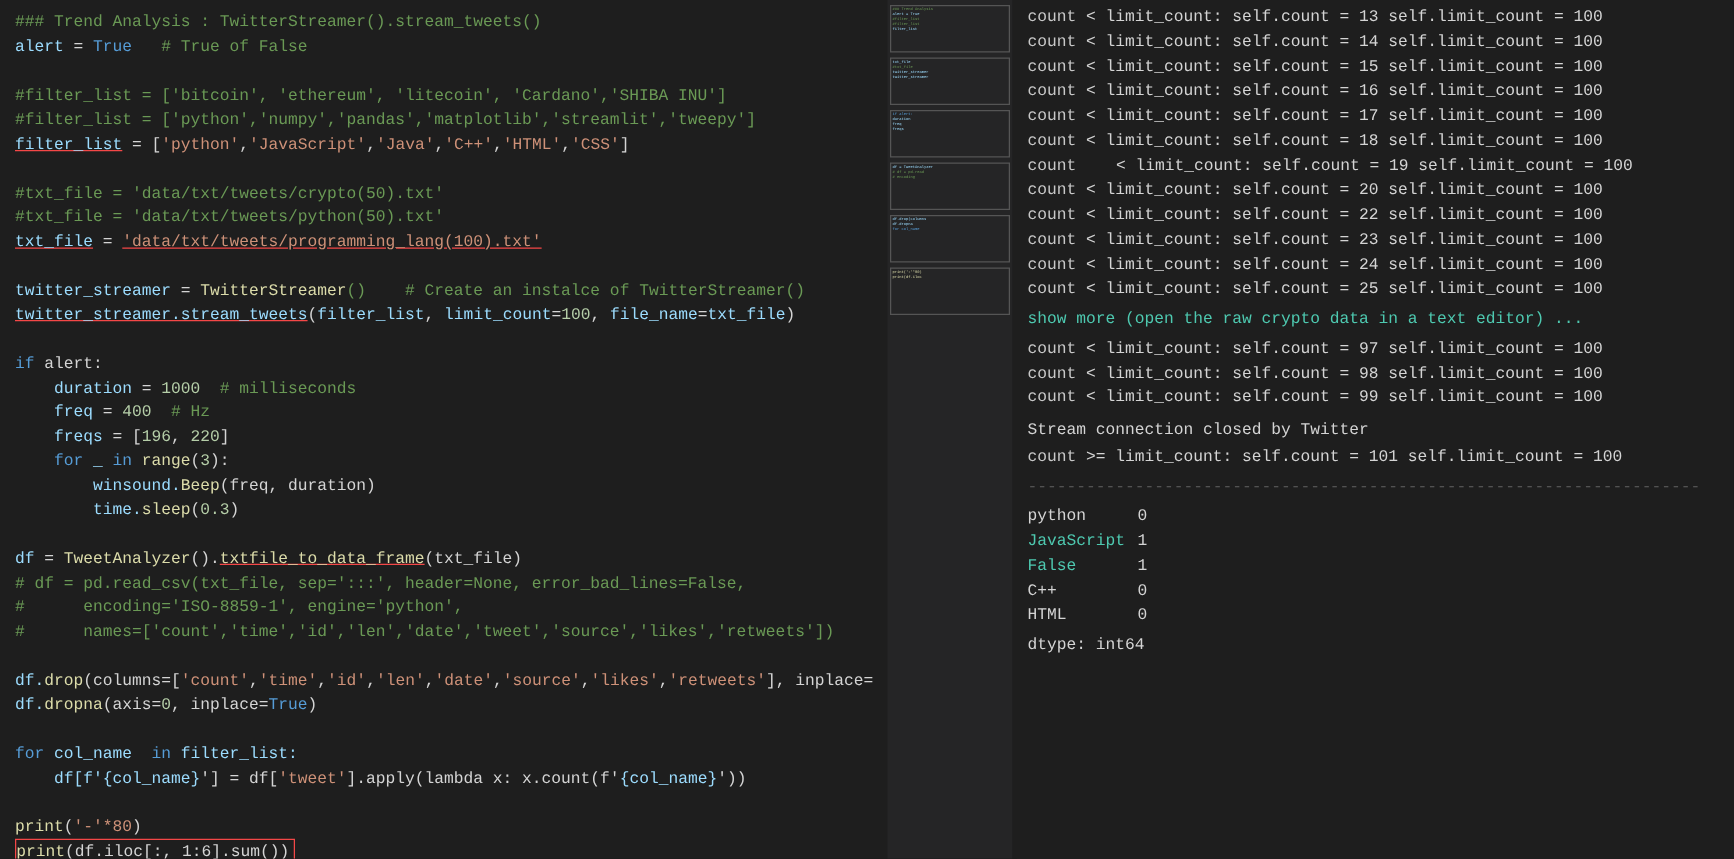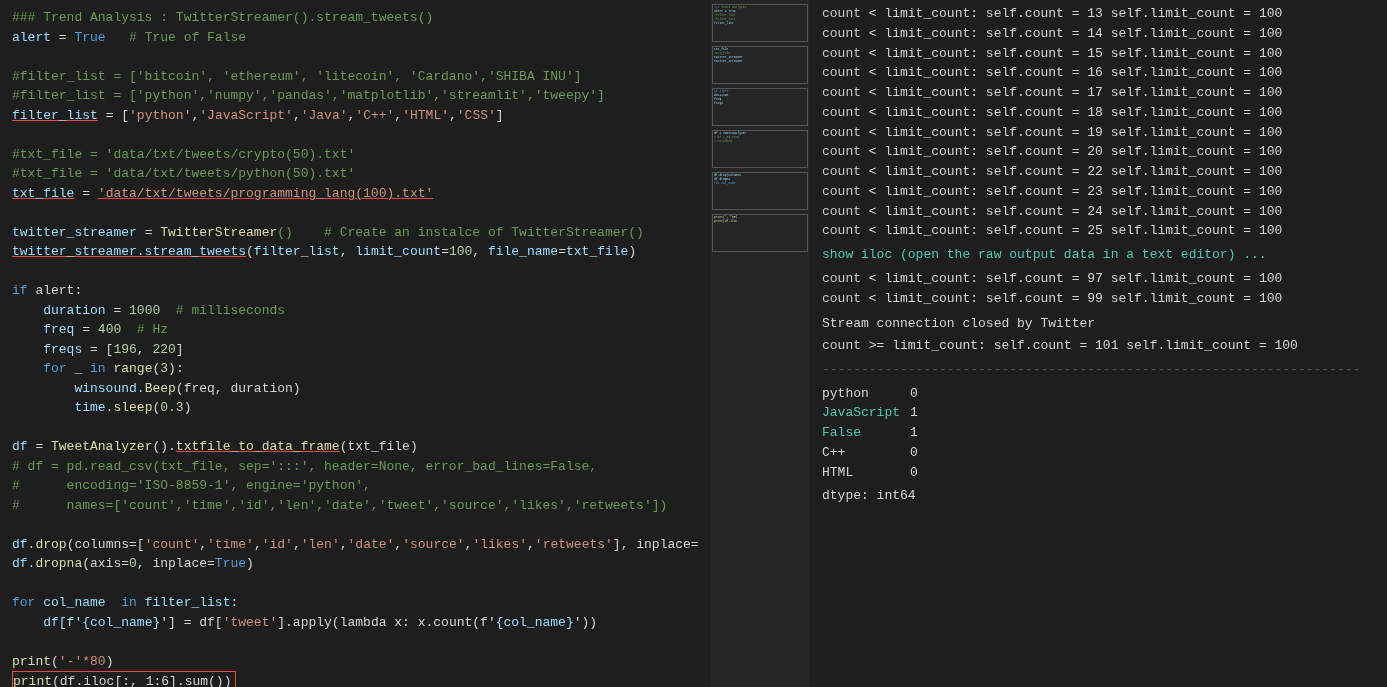--- a/index.html
+++ b/index.html
@@ -108,28 +108,29 @@
 </div>
 
 <div class="right-panel">
   <div id="output-lines">
       <div class="output-line"><span style="color: rgb(200, 200, 200);">count</span><span style="color: rgb(212, 212, 212);"> &lt; limit_count: self.count = 13 self.limit_count = 100</span></div>
       <div class="output-line"><span style="color: rgb(200, 200, 200);">count</span><span style="color: rgb(212, 212, 212);"> &lt; limit_count: self.count = 14 self.limit_count = 100</span></div>
       <div class="output-line"><span style="color: rgb(200, 200, 200);">count</span><span style="color: rgb(212, 212, 212);"> &lt; limit_count: self.count = 15 self.limit_count = 100</span></div>
       <div class="output-line"><span style="color: rgb(200, 200, 200);">count</span><span style="color: rgb(212, 212, 212);"> &lt; limit_count: self.count = 16 self.limit_count = 100</span></div>
       <div class="output-line"><span style="color: rgb(200, 200, 200);">count</span><span style="color: rgb(212, 212, 212);"> &lt; limit_count: self.count = 17 self.limit_count = 100</span></div>
       <div class="output-line"><span style="color: rgb(200, 200, 200);">count</span><span style="color: rgb(212, 212, 212);"> &lt; limit_count: self.count = 18 self.limit_count = 100</span></div>
-      <div class="output-line"><span style="color: rgb(200, 200, 200);">count</span><span style="color: rgb(212, 212, 212);"> &lt; limit_count: self.count = 19 self.limit_count = 100</span></div>
+      <div class="output-line"><span style="color: rgb(200, 200, 200);">count</span><span style="color: rgb(212, 212, 212); margin-left: 24px;"> &lt; limit_count: self.count = 19 self.limit_count = 100</span></div>
       <div class="output-line"><span style="color: rgb(200, 200, 200);">count</span><span style="color: rgb(212, 212, 212);"> &lt; limit_count: self.count = 20 self.limit_count = 100</span></div>
       <div class="output-line"><span style="color: rgb(200, 200, 200);">count</span><span style="color: rgb(212, 212, 212);"> &lt; limit_count: self.count = 22 self.limit_count = 100</span></div>
       <div class="output-line"><span style="color: rgb(200, 200, 200);">count</span><span style="color: rgb(212, 212, 212);"> &lt; limit_count: self.count = 23 self.limit_count = 100</span></div>
       <div class="output-line"><span style="color: rgb(200, 200, 200);">count</span><span style="color: rgb(212, 212, 212);"> &lt; limit_count: self.count = 24 self.limit_count = 100</span></div>
       <div class="output-line"><span style="color: rgb(200, 200, 200);">count</span><span style="color: rgb(212, 212, 212);"> &lt; limit_count: self.count = 25 self.limit_count = 100</span></div>
-      <div class="output-line" style="color: rgb(78, 201, 176); margin-top: 4px; margin-bottom: 4px;">show iloc (open the raw output data in a text editor) ...</div>
+      <div class="output-line" style="color: rgb(78, 201, 176); margin-top: 4px; margin-bottom: 4px;">show more (open the raw crypto data in a text editor) ...</div>
       <div class="output-line"><span style="color: rgb(200, 200, 200);">count</span><span style="color: rgb(212, 212, 212);"> &lt; limit_count: self.count = 97 self.limit_count = 100</span></div>
+      <div class="output-line"><span style="color: rgb(200, 200, 200);">count</span><span style="color: rgb(212, 212, 212);"> &lt; limit_count: self.count = 98 self.limit_count = 100</span></div>
       <div class="output-line"><span style="color: rgb(200, 200, 200);">count</span><span style="color: rgb(212, 212, 212);"> &lt; limit_count: self.count = 99 self.limit_count = 100</span></div>
       <div class="output-line" style="margin-top: 6px; margin-bottom: 2px;">Stream connection closed by Twitter</div>
       <div class="output-line"><span style="color: rgb(200, 200, 200);">count</span><span style="color: rgb(212, 212, 212);"> &gt;= limit_count: self.count = 101 self.limit_count = 100</span></div>
       <div class="output-line" style="color: rgb(85, 85, 85); margin-top: 4px; margin-bottom: 4px;">---------------------------------------------------------------------</div>
       <div class="output-line" style="display: flex; gap: 8px; align-items: center;"><span style="min-width: 80px; color: rgb(212, 212, 212);">python</span><span style="color: rgb(212, 212, 212);">0</span></div>
       <div class="output-line" style="display: flex; gap: 8px;"><span style="min-width: 80px; color: rgb(78, 201, 176);">JavaScript</span><span style="color: rgb(212, 212, 212);">1</span></div>
       <div class="output-line" style="display: flex; gap: 8px;"><span style="min-width: 80px; color: rgb(78, 201, 176);">False</span><span style="color: rgb(212, 212, 212);">1</span></div>
       <div class="output-line" style="display: flex; gap: 8px;"><span style="min-width: 80px; color: rgb(212, 212, 212);">C++</span><span style="color: rgb(212, 212, 212);">0</span></div>
       <div class="output-line" style="display: flex; gap: 8px;"><span style="min-width: 80px; color: rgb(212, 212, 212);">HTML</span><span style="color: rgb(212, 212, 212);">0</span></div>
       <div class="output-line" style="margin-top: 4px;">dtype: int64</div>

